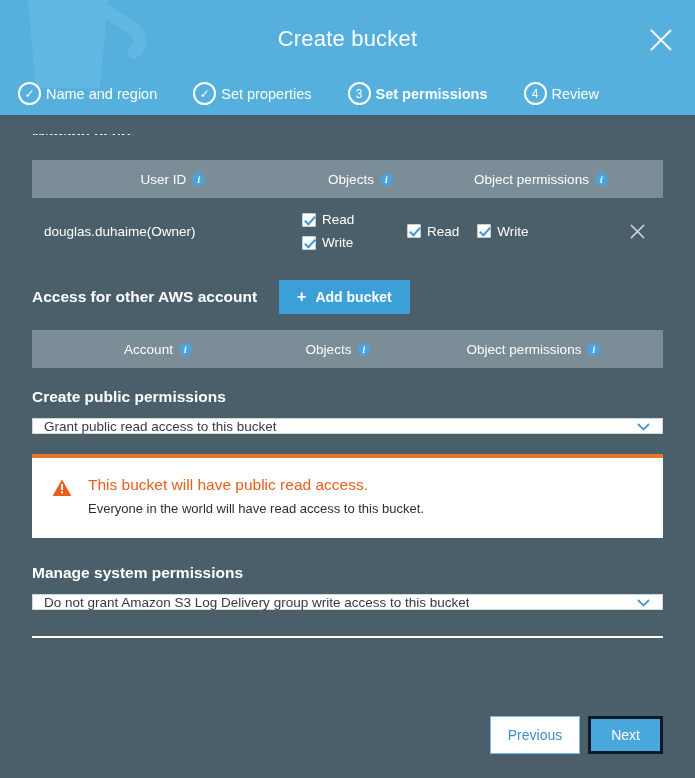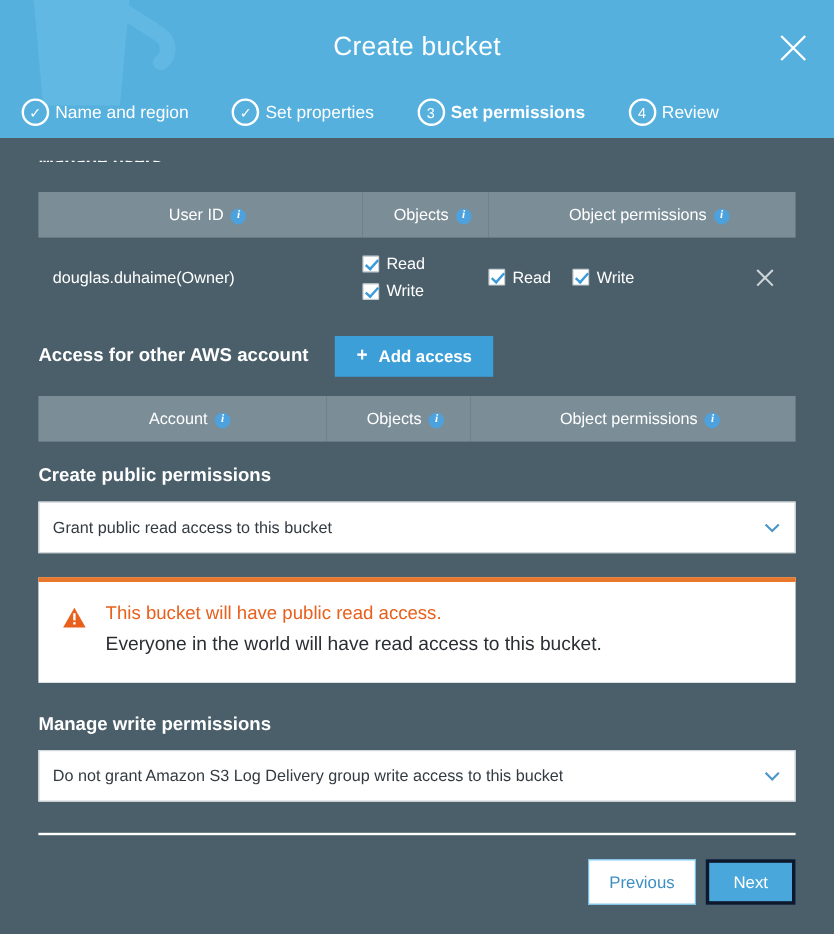--- a/index.html
+++ b/index.html
@@ -229,21 +229,21 @@
     align-items: center;
     gap: 9px;
     font-family: "Liberation Sans", sans-serif;
   }
   .plus-glyph { font-size: 16px; font-weight: bold; line-height: 1; }
 
   
   .select-wrap {
     position: relative;
     width: 631px;
-    height: 43px;
+    height: 16px;
     background: #ffffff;
     border: 1px solid #d3d8db;
     display: flex;
     align-items: center;
     cursor: pointer;
   }
   .select-value {
     font-size: 13.5px;
     color: #333b41;
     padding-left: 11px;
@@ -270,21 +270,21 @@
     align-items: flex-start;
   }
   .alert-tri { flex: 0 0 20px; margin-top: 4px; }
   .alert-title {
     font-size: 15.5px;
     color: #e8601c;
     margin-bottom: 7px;
     line-height: 1.25;
   }
   .alert-body {
-    font-size: 16px;
+    font-size: 13px;
     color: #2b2f33;
     line-height: 1.3;
   }
 
   .divider {
     width: 631px;
     height: 2px;
     background: #ffffff;
     margin: 0;
   }
@@ -426,21 +426,21 @@
             </div>
           </td>
         </tr>
       </tbody>
     </table>
 
     <div class="access-row">
       <div class="section-title">Access for other AWS account</div>
       <button class="btn-add">
         <span class="plus-glyph">+</span>
-        <span>Add access</span>
+        <span>Add bucket</span>
       </button>
     </div>
 
     <table class="tbl mt16">
       <thead>
         <tr class="tbl-head-row">
           <th style="width:240px">
             <span>Account</span><span class="info-icon">i</span>
           </th>
           <th style="width:120px">
@@ -471,21 +471,21 @@
           <rect x="9" y="5" width="2" height="6" fill="#ffffff"></rect>
           <rect x="9" y="12.4" width="2" height="2" fill="#ffffff"></rect>
         </svg>
       </span>
       <div>
         <div class="alert-title">This bucket will have public read access.</div>
         <div class="alert-body">Everyone in the world will have read access to this bucket.</div>
       </div>
     </div>
 
-    <div class="section-title mt26">Manage write permissions</div>
+    <div class="section-title mt26">Manage system permissions</div>
 
     <div class="select-wrap mt12">
       <span class="select-value">Do not grant Amazon S3 Log Delivery group write access to this bucket</span>
       <span class="chev">
         <svg width="13" height="8" viewBox="0 0 13 8" xmlns="http://www.w3.org/2000/svg">
           <polyline points="1,1 6.5,6.5 12,1" fill="none" stroke="#4a96c9" stroke-width="1.8"></polyline>
         </svg>
       </span>
     </div>
 

